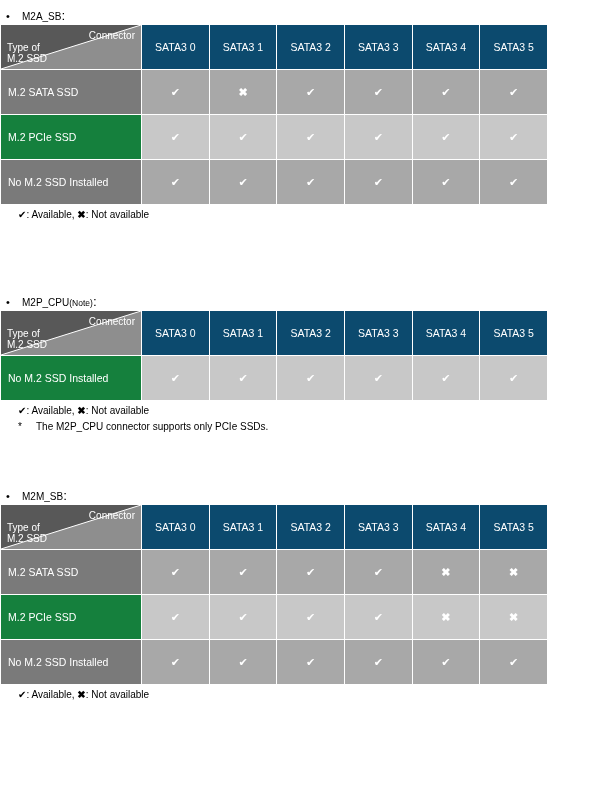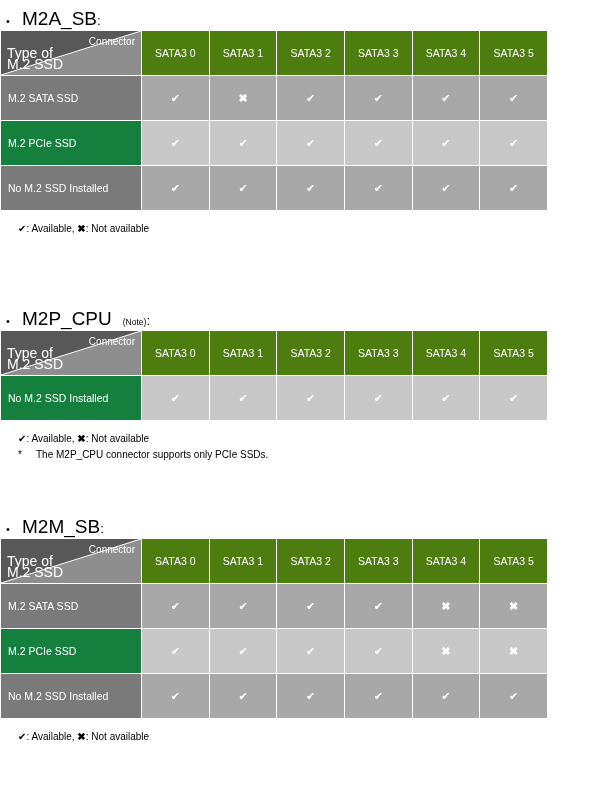--- a/index.html
+++ b/index.html
@@ -27,26 +27,26 @@
     font-size: 13px;
     padding-left: 6px;
   }
   .section-head .bullet {
     width: 16px;
     text-align: left;
     font-size: 11px;
     line-height: 16px;
   }
   .section-head .title {
-    font-size: 19px;
+    font-size: 10px;
   }
   .section-head .note-sup {
     font-size: 8.5px;
     vertical-align: super;
-    margin-left: 11px;
+    margin-left: 0;
   }
   .section-head .colon {
     font-size: 13.5px;
   }
 
   
   table.compat {
     border-collapse: collapse;
     width: 548px;
     table-layout: fixed;
@@ -79,28 +79,28 @@
     top: 5px;
     right: 6px;
     font-size: 10px;
     color: #ffffff;
     z-index: 2;
   }
   .corner .typ {
     position: absolute;
     left: 6px;
     bottom: 5px;
-    font-size: 14px;
+    font-size: 10px;
     line-height: 11px;
     color: #ffffff;
     z-index: 2;
     text-align: left;
   }
   .colhead {
-    background: #4d7c0f;
+    background: #0c4a6e;
     color: #ffffff;
   }
   .rowlabel {
     background: #7a7a7a;
     text-align: left !important;
     padding-left: 7px !important;
     color: #ffffff;
     font-size: 10.5px;
     margin-left: 36px;
   }
@@ -122,21 +122,21 @@
     font-size: 11px;
     color: #ffffff;
     line-height: 1;
     font-weight: bold;
   }
 
   
   .legend {
     font-size: 10px;
     padding-left: 18px;
-    padding-top: 12px;
+    padding-top: 4px;
     color: #000000;
   }
   .legend .g {
     font-size: 10px;
   }
   .legend .x {
     font-weight: bold;
     font-size: 10px;
   }
   .footnote {

